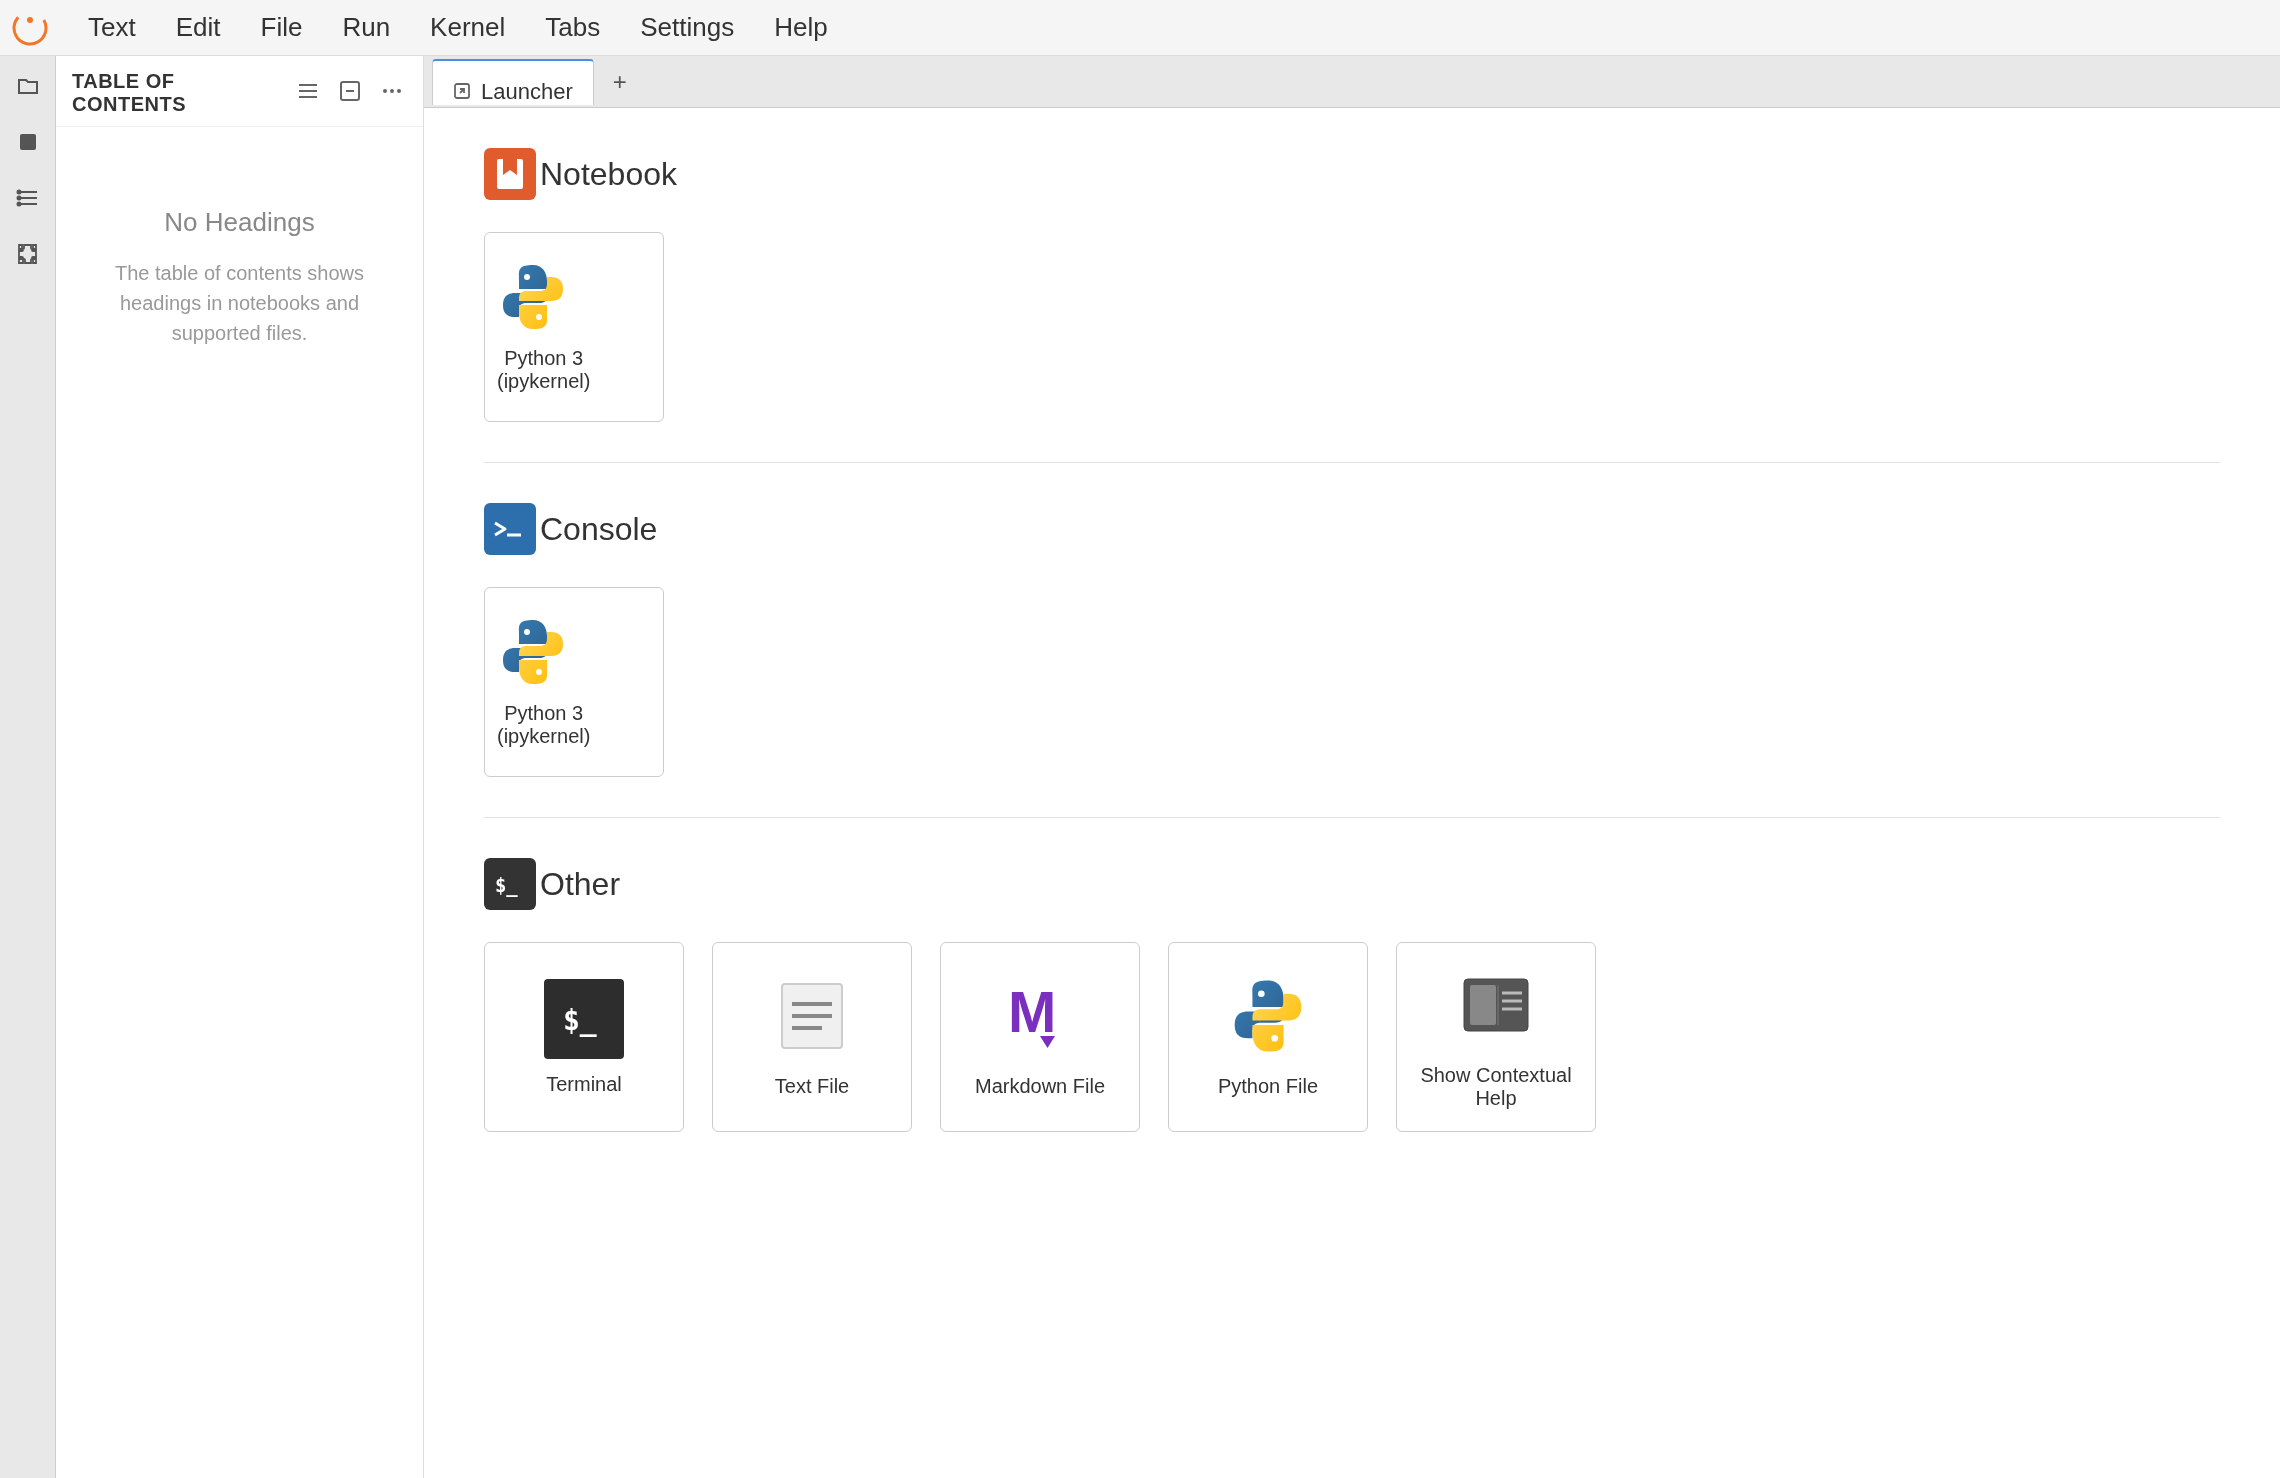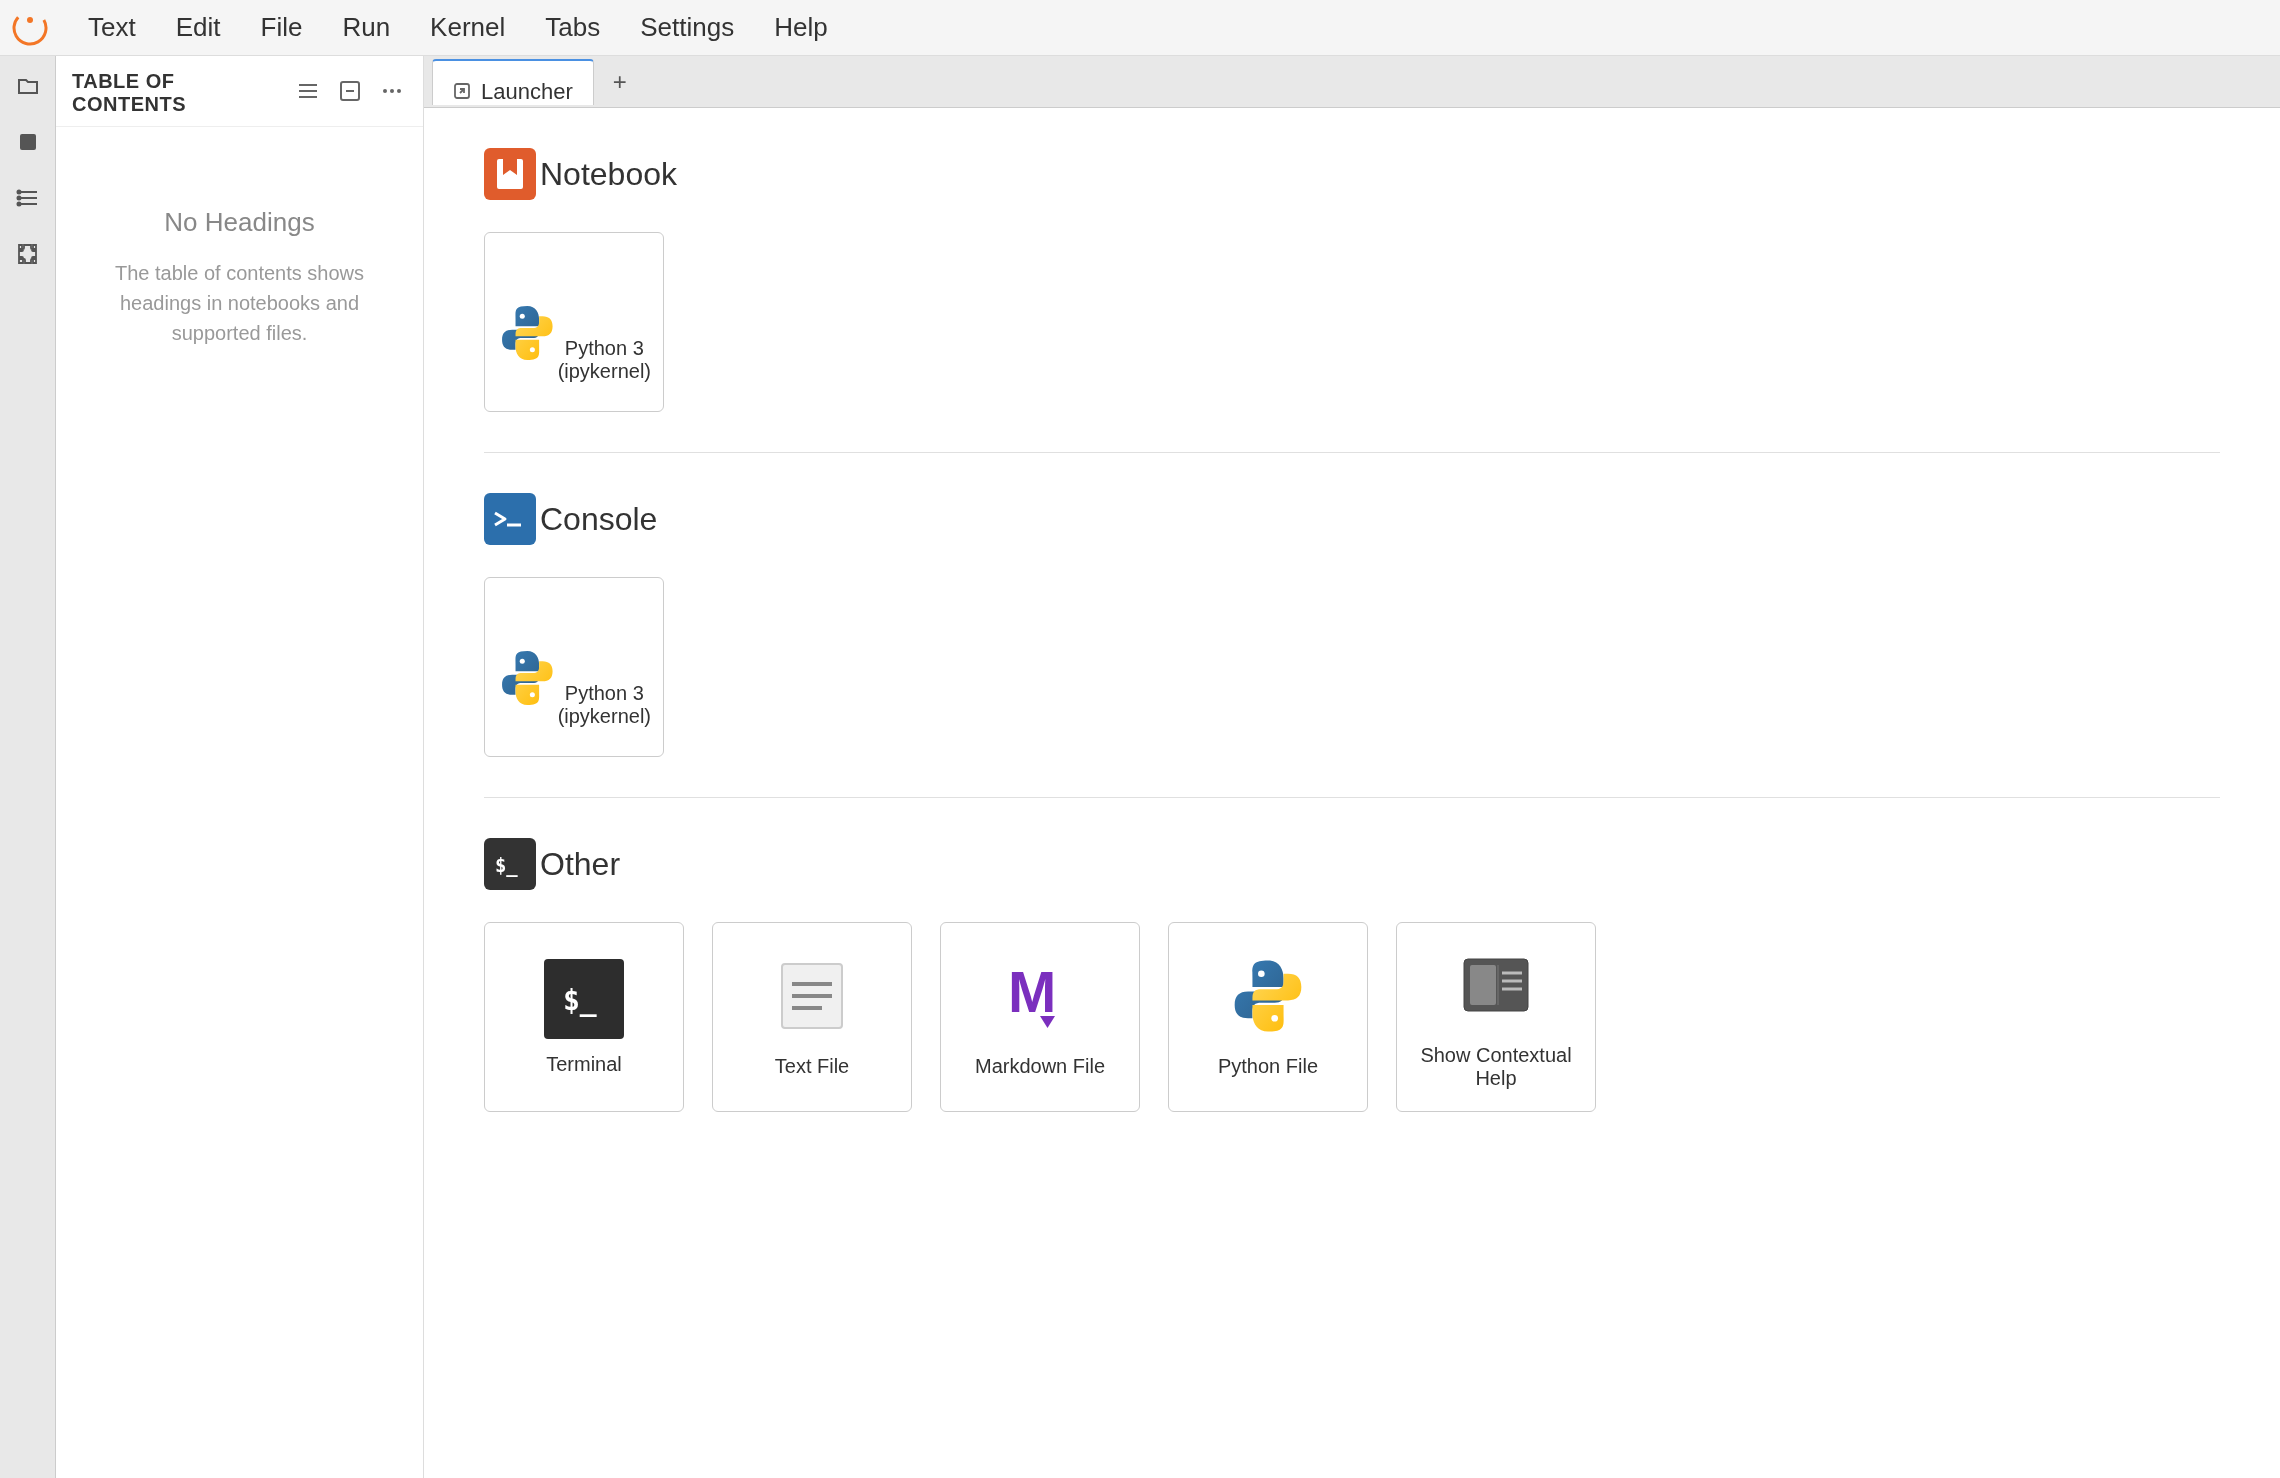--- a/index.html
+++ b/index.html
@@ -121,21 +121,21 @@
       font-size: 32px; color: #333; font-weight: 400;
     }
 
     
     .cards-row {
       display: flex; gap: 28px; flex-wrap: wrap; margin-bottom: 40px;
     }
     .kernel-card {
       width: 180px; min-height: 180px;
       border: 1px solid #ccc; border-radius: 6px;
-      display: flex; flex-direction: row; align-items: flex-end;
+      display: flex; flex-direction: column; align-items: flex-start;
       justify-content: center; padding: 28px 12px;
       cursor: pointer; background: #fff;
       font-size: 20px; color: #333; text-align: center;
       transition: box-shadow 0.15s;
     }
 
     
     .python-logo { width: 72px; height: 72px; margin-bottom: 14px; }
 
     

